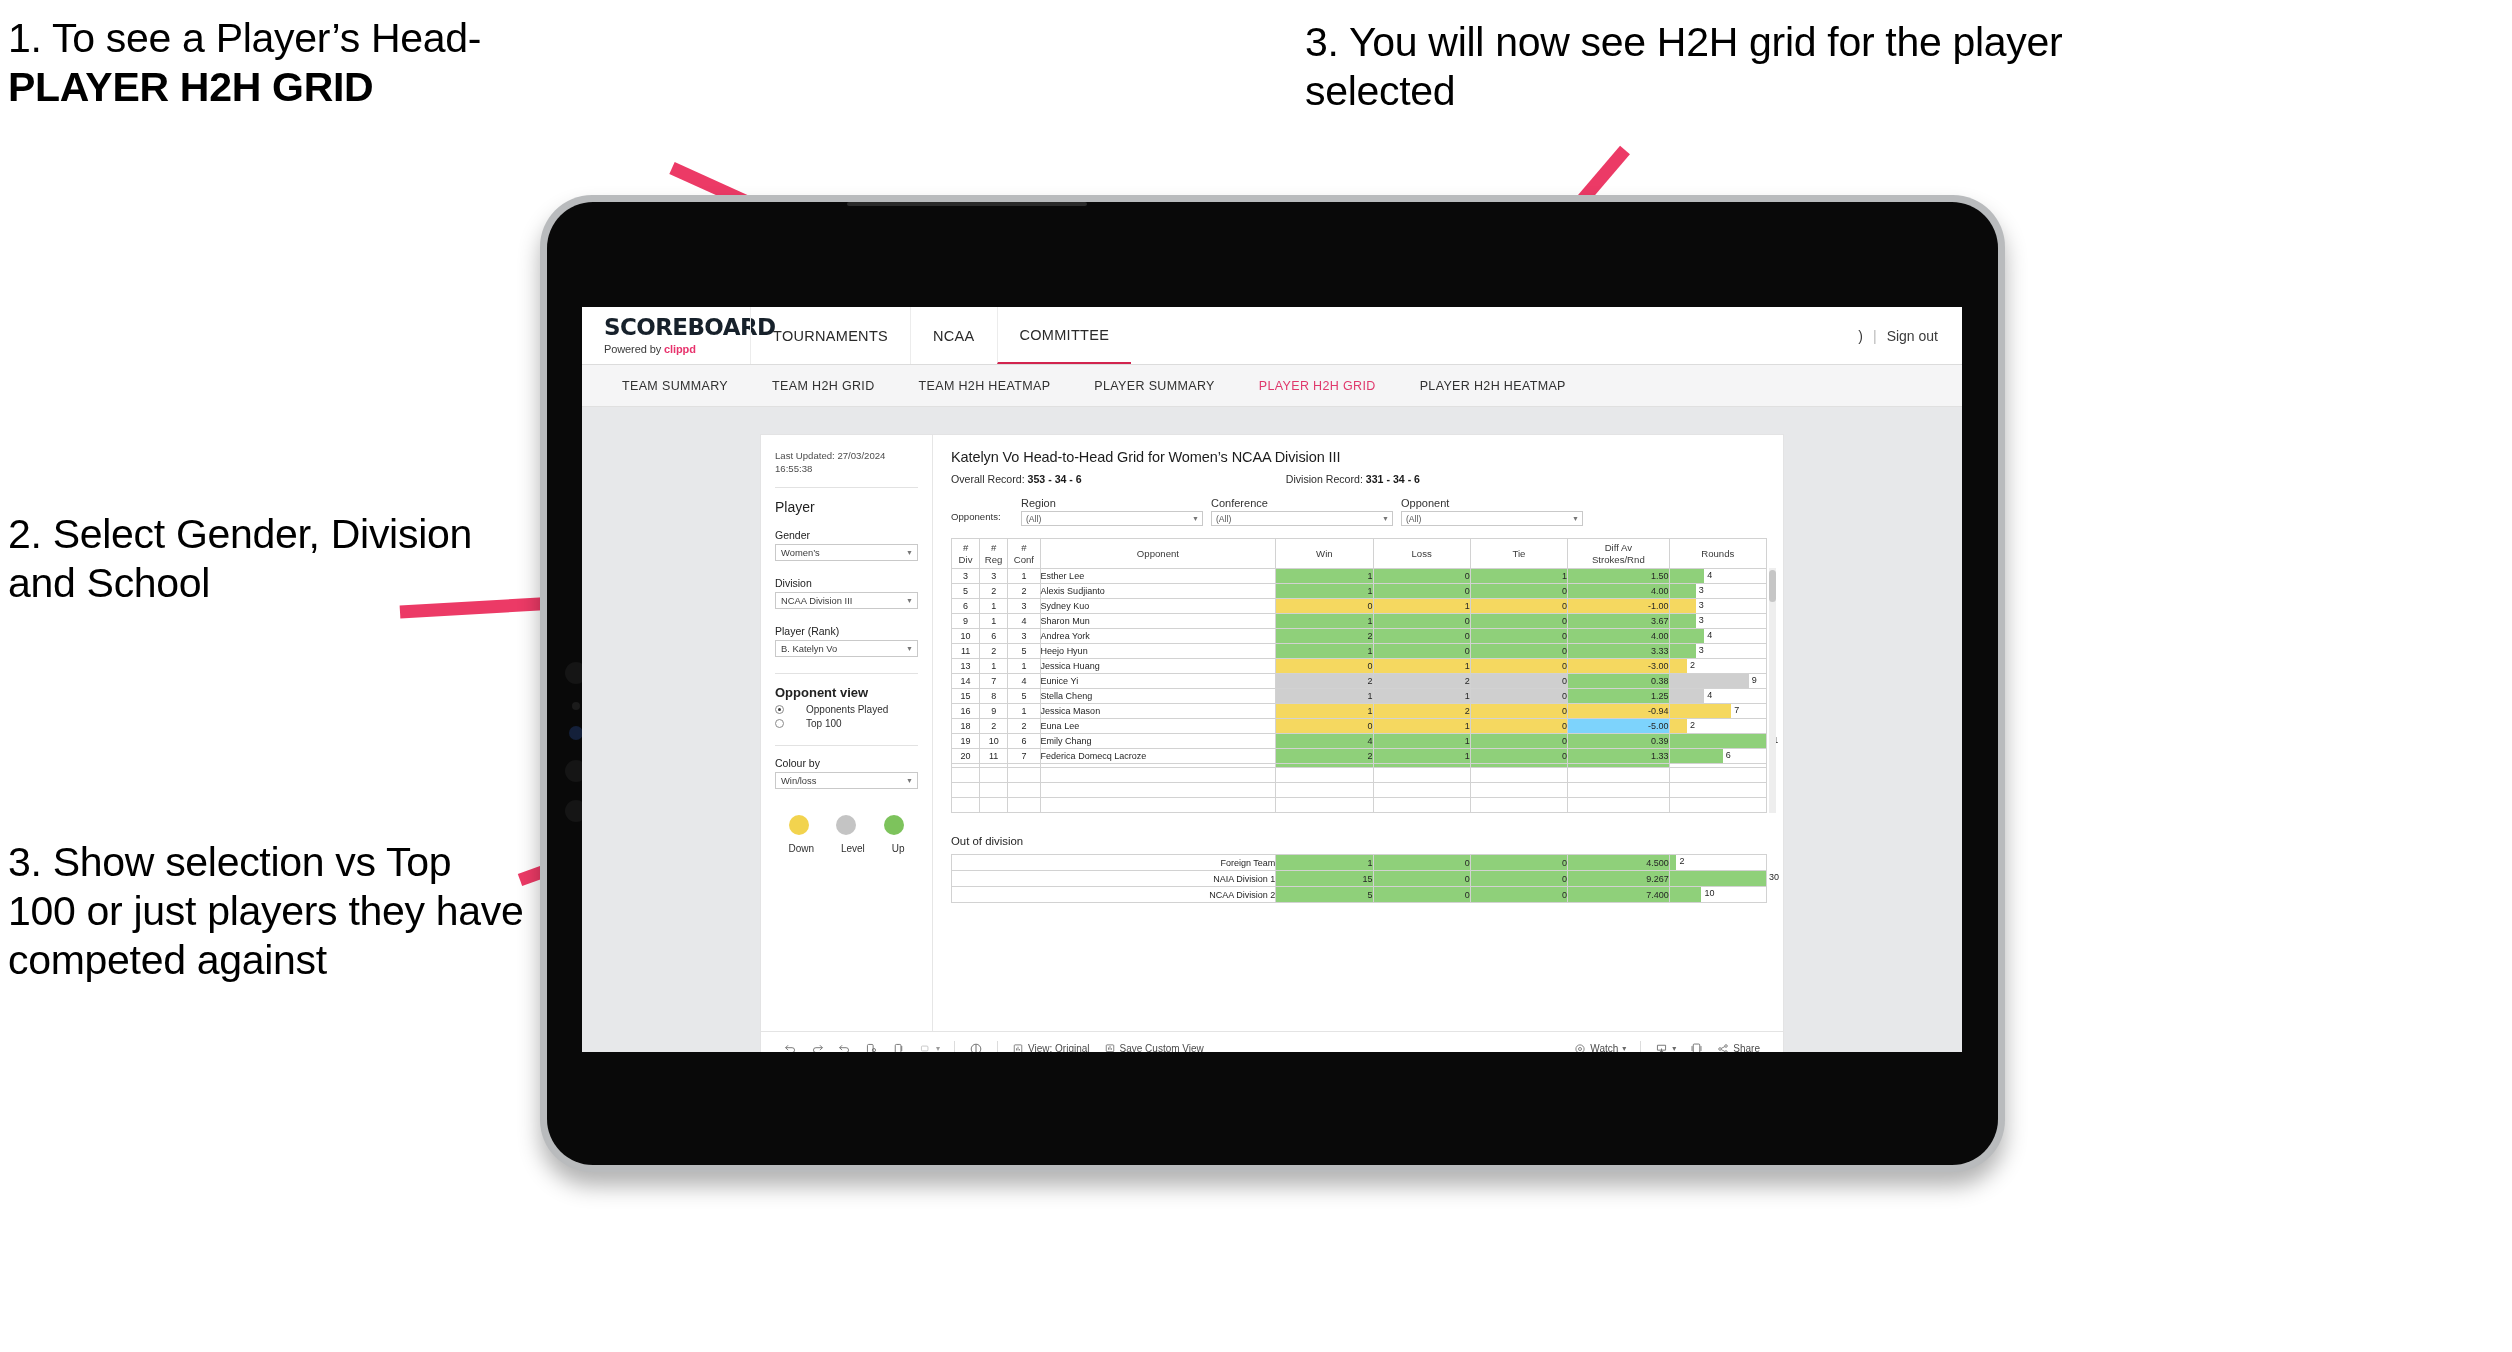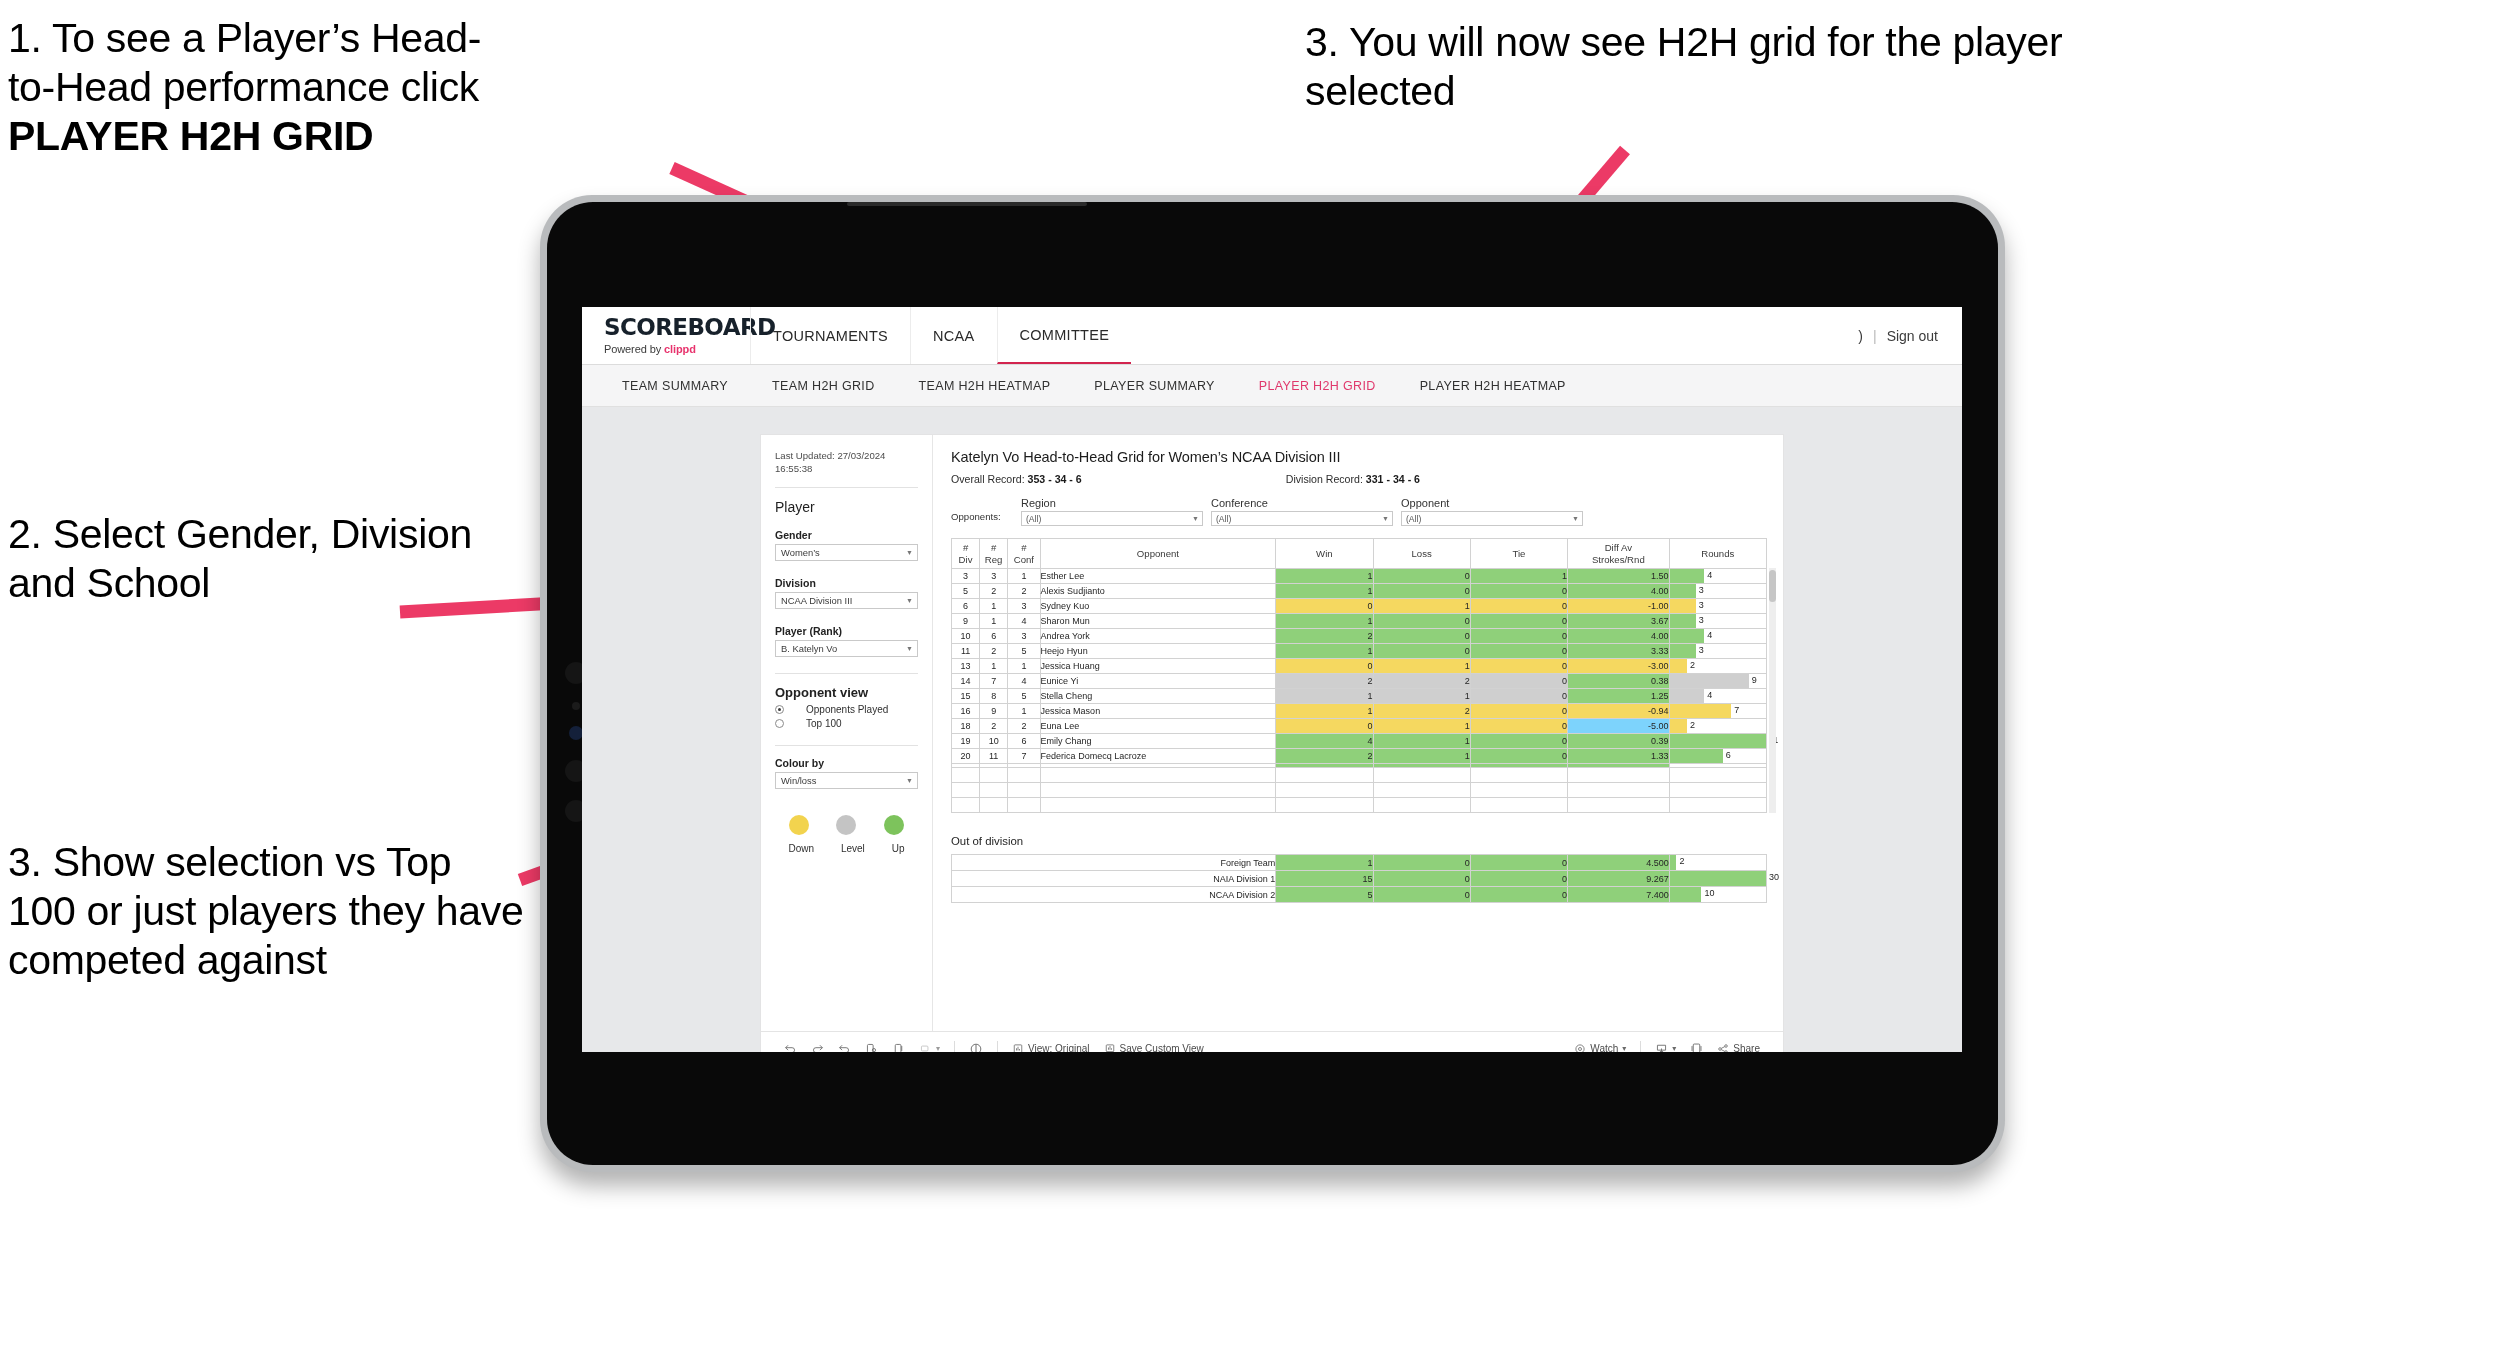--- a/index.html
+++ b/index.html
@@ -110,21 +110,21 @@
     height: 630px;
   }
   #dash-main-row { display:flex; flex: 1; min-height: 0; }
 
   
   #sidebar { width: 172px; border-right: 1px solid #e6e6e6; padding: 14px 14px 0 14px; background:#fff; }
   .lastupd { font-size: 9.6px; color: #4c4c4c; line-height: 1.4; }
   .hr { height:1px; background:#e2e2e2; margin: 11px 0; }
   .sb-h { font-size: 14px; color: #1f1f1f; font-weight: 400; margin-bottom: 14px; }
   .sb-h.small { font-size: 13px; font-weight: 700; color:#222; margin-bottom: 4px;}
-  .fld-label { font-size: 10.5px; color: #222; font-weight: 700; margin-bottom: 3px; }
+  .fld-label { font-size: 10.5px; color: #222; font-weight: 400; margin-bottom: 3px; }
   .fld {
     height: 17px; border: 1px solid #c9c9c9; background:#fff;
     display:flex; align-items:center; justify-content: space-between;
     padding: 0 4px 0 5px; font-size: 9.4px; color:#3b3b3b; margin-bottom: 16px;
   }
   .caret { font-size: 7px; color:#777; }
   .radio-row { display:flex; align-items:center; gap:22px; margin: 3px 0; font-size: 10px; color:#2f2f2f; }
   .radio { width: 9px; height: 9px; border-radius:50%; border: 1px solid #8b8b8b; background:#fff; position:relative; flex:none;}
   .radio.on::after { content:""; position:absolute; left:2px; top:2px; width:3px;height:3px;border-radius:50%;background:#3b3b3b;}
   .legend-row { display:flex; justify-content: space-around; margin-top: 26px; }
@@ -182,21 +182,20 @@
   .tb-sep { width:1px; height:15px; background:#dcdcdc; margin: 0 7px; }
   .spacer { flex: 1; }
 </style>
 </head>
 <body>
 
 <div id="stage">
 
   <div class="anno" id="anno-1">
     <div>1. To see a Player’s Head-</div>
-    <div>to-Head performance click</div>
     <div class="bold">PLAYER H2H GRID</div>
   </div>
 
   <div class="anno" id="anno-2">2. Select Gender, Division and School</div>
   <div class="anno" id="anno-3">3. Show selection vs Top 100 or just players they have competed against</div>
   <div class="anno" id="anno-4">3. You will now see H2H grid for the player selected</div>
 
   <svg class="arrows" viewBox="0 0 2512 1352">
     <defs>
       <marker id="ah" viewBox="0 0 10 10" refX="2" refY="5" markerWidth="5.2" markerHeight="5.2" orient="auto-start-reverse">

